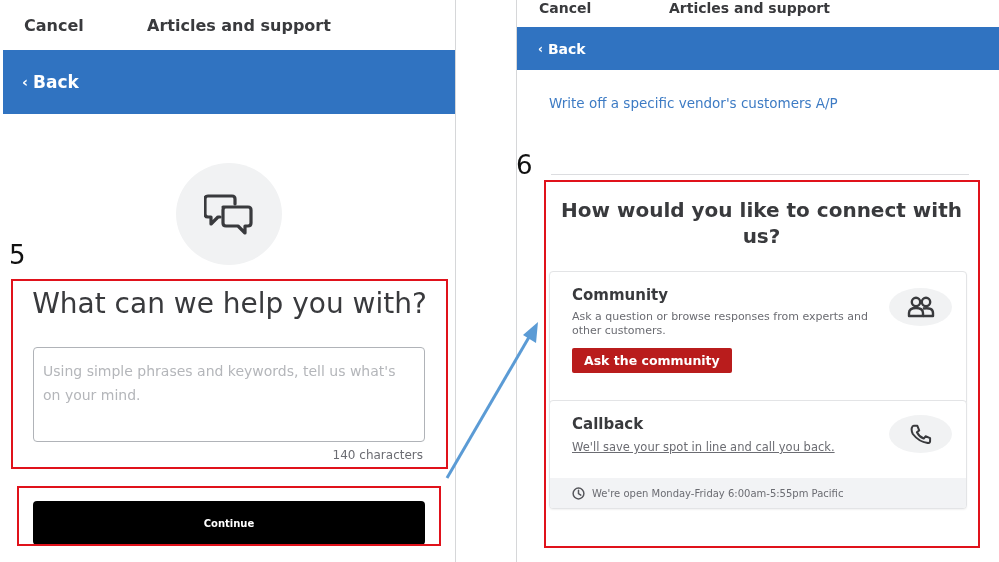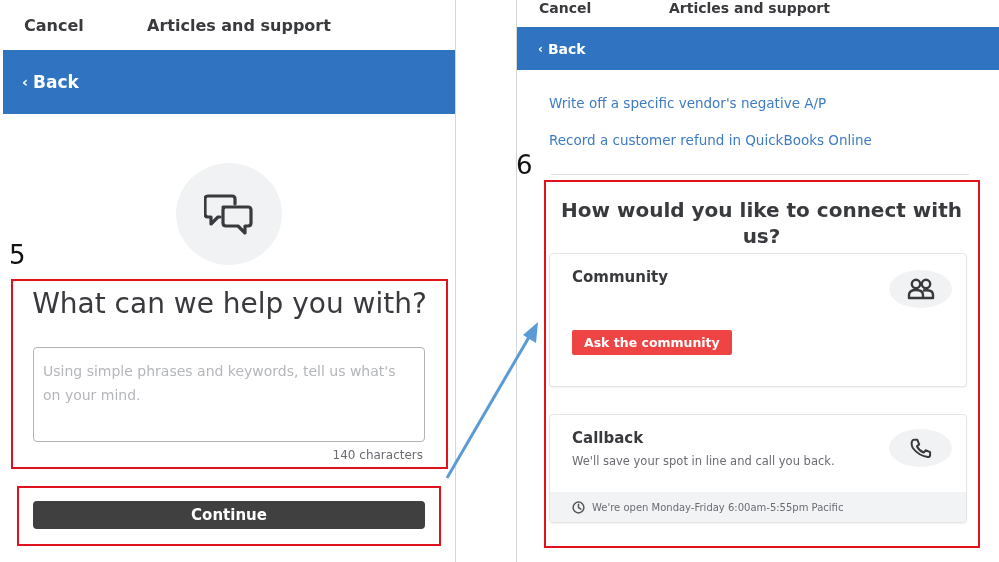--- a/index.html
+++ b/index.html
@@ -25,39 +25,39 @@
   .backbar .chev { margin-right: 5px; font-size: 0.85em; }
 
   
   .chat-circle { position: absolute; left: 173px; top: 163px; width: 106px; height: 102px; border-radius: 50%; background: #f1f2f3; display: flex; align-items: center; justify-content: center; }
 
   .help-title { position: absolute; left: 0; width: 453px; top: 287px; text-align: center; font-size: 28px; color: #393a3d; }
   .help-input { position: absolute; left: 30px; top: 347px; width: 392px; height: 95px; border: 1px solid #b0b3b8; border-radius: 4px; padding: 11px 9px; font-family: "DejaVu Sans", sans-serif; font-size: 14px; line-height: 24px; color: #393a3d; resize: none; background: #fff; }
   .help-input::placeholder { color: #b4b6ba; }
   .char-count { position: absolute; right: 32px; top: 448px; font-size: 12px; color: #6b6c72; }
 
-  .continue-btn { position: absolute; left: 30px; top: 501px; width: 392px; height: 28px; background: #404040; color: #fff; border: none; border-radius: 4px; font-family: "DejaVu Sans", sans-serif; font-weight: bold; font-size: 15px; cursor: pointer; }
+  .continue-btn { position: absolute; left: 30px; top: 501px; width: 392px; height: 44px; background: #000000; color: #fff; border: none; border-radius: 4px; font-family: "DejaVu Sans", sans-serif; font-weight: bold; font-size: 10px; cursor: pointer; }
 
   
   .article-link { position: absolute; left: 32px; color: #3d7bc4; font-size: 13.5px; cursor: pointer; white-space: nowrap; }
   .article-clipped { top: 66px; height: 4px; overflow: hidden; line-height: 4px; color: #3d7bc4; }
   .separator { position: absolute; left: 34px; top: 174px; width: 418px; height: 1px; background: #dcdde0; }
 
   .connect-title { position: absolute; left: 30px; top: 197px; width: 429px; text-align: center; font-weight: bold; font-size: 20px; line-height: 26px; color: #393a3d; }
 
   .option-card { position: absolute; left: 32px; width: 418px; background: #fff; border: 1px solid #e3e4e6; border-radius: 4px; box-shadow: 0 1px 2px rgba(0,0,0,0.06); }
-  .card-community { top: 253px; height: 134px; }
-  .card-callback { top: 400px; height: 109px; overflow: hidden; margin-top: 14px; }
+  .card-community { top: 271px; height: 134px; }
+  .card-callback { top: 400px; height: 109px; overflow: hidden; }
   .card-title { position: absolute; left: 22px; top: 14px; font-weight: bold; font-size: 15px; color: #393a3d; }
   .card-desc { position: absolute; left: 22px; top: 38px; width: 300px; font-size: 11px; line-height: 14px; color: #6b6c72; }
-  .card-callback .card-desc { top: 39px; font-size: 11.5px; line-height: 15px; }
+  .card-callback .card-desc { top: 39px; font-size: 11.5px; line-height: 15px; text-decoration: underline; }
   .card-icon { position: absolute; right: 14px; width: 63px; height: 38px; border-radius: 50%; background: #f1f2f3; display: flex; align-items: center; justify-content: center; }
   .card-community .card-icon { top: 16px; }
   .card-callback .card-icon { top: 14px; }
-  .ask-btn { position: absolute; left: 22px; top: 76px; height: 25px; padding: 0 12px; background: #ef4444; color: #fff; border: none; border-radius: 2px; font-family: "DejaVu Sans", sans-serif; font-weight: bold; font-size: 12.5px; cursor: pointer; }
+  .ask-btn { position: absolute; left: 22px; top: 76px; height: 25px; padding: 0 12px; background: #b91c1c; color: #fff; border: none; border-radius: 2px; font-family: "DejaVu Sans", sans-serif; font-weight: bold; font-size: 12.5px; cursor: pointer; }
   .hours-bar { position: absolute; left: 0; right: 0; bottom: 0; height: 30px; background: #f2f3f5; display: flex; align-items: center; padding-left: 22px; font-size: 10px; color: #6b6c72; }
   .hours-bar svg { margin-right: 7px; }
 
   
   .annot-box { position: absolute; border: 2px solid #e0121b; }
   .annot-num { position: absolute; font-family: "DejaVu Sans", sans-serif; font-size: 26px; color: #111; }
   .arrow { position: absolute; left: 0; top: 0; pointer-events: none; }
 </style>
 </head>
 <body>
@@ -86,34 +86,34 @@
   <button class="continue-btn">Continue</button>
 </div>
 
 <div class="panel panel-right">
   <div class="topbar">
     <span class="cancel">Cancel</span>
     <span class="title">Articles and support</span>
   </div>
 
   <div class="article-link article-clipped">vendor, set up as a bill in QBO?</div>
-  <div class="article-link" style="top:95px;">Write off a specific vendor's negative A/P</div>
-  <div class="article-link" style="top:132px;">Record a customer refund in QuickBooks Online</div>
+  <div class="article-link" style="top:95px;">Write off a specific vendor's customers A/P</div>
 
   <div class="backbar">
     <span class="chev">‹</span>
     <span>Back</span>
   </div>
 
   <div class="separator"></div>
 
   <div class="connect-title">How would you like to connect with us?</div>
 
   <div class="option-card card-community">
     <div class="card-title">Community</div>
+    <div class="card-desc">Ask a question or browse responses from experts and other customers.</div>
     <div class="card-icon">
       <svg width="28" height="22" viewBox="0 0 28 22" fill="none" stroke="#393a3d" stroke-width="2.4" stroke-linejoin="round">
         <circle cx="9" cy="6" r="4.2"></circle>
         <path d="M2 20 V17 Q2 12 9 12 Q16 12 16 17 V20 Z"></path>
         <circle cx="19" cy="6" r="4.2"></circle>
         <path d="M16 12.5 Q26 11 26 17 V20 H16"></path>
       </svg>
     </div>
     <button class="ask-btn">Ask the community</button>
   </div>

